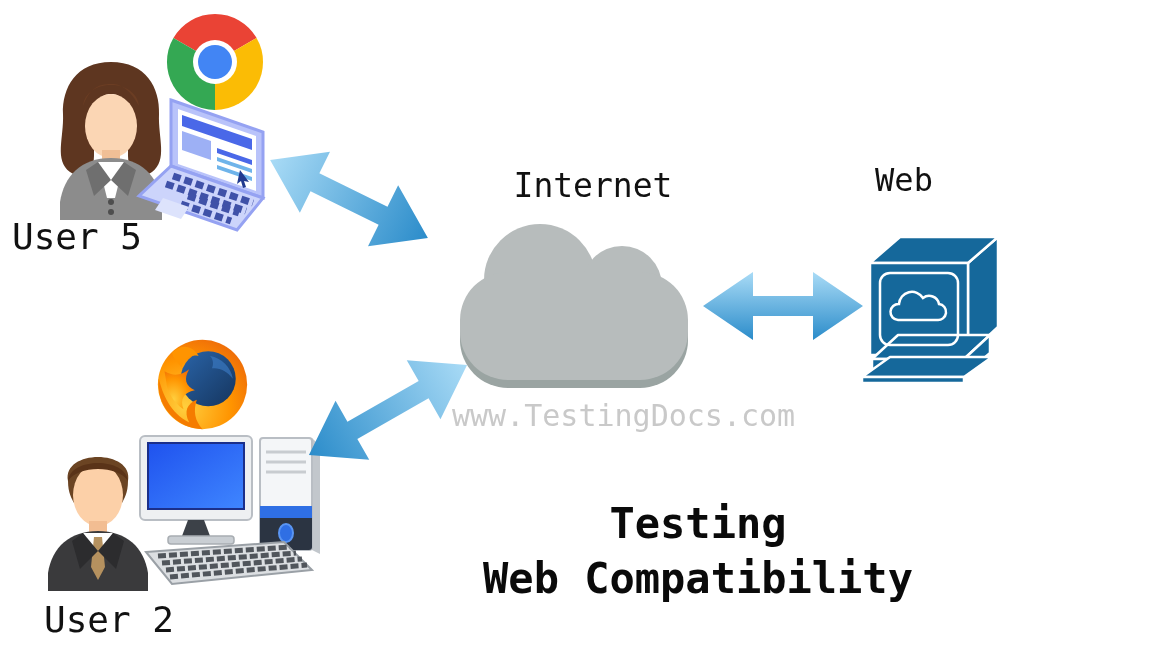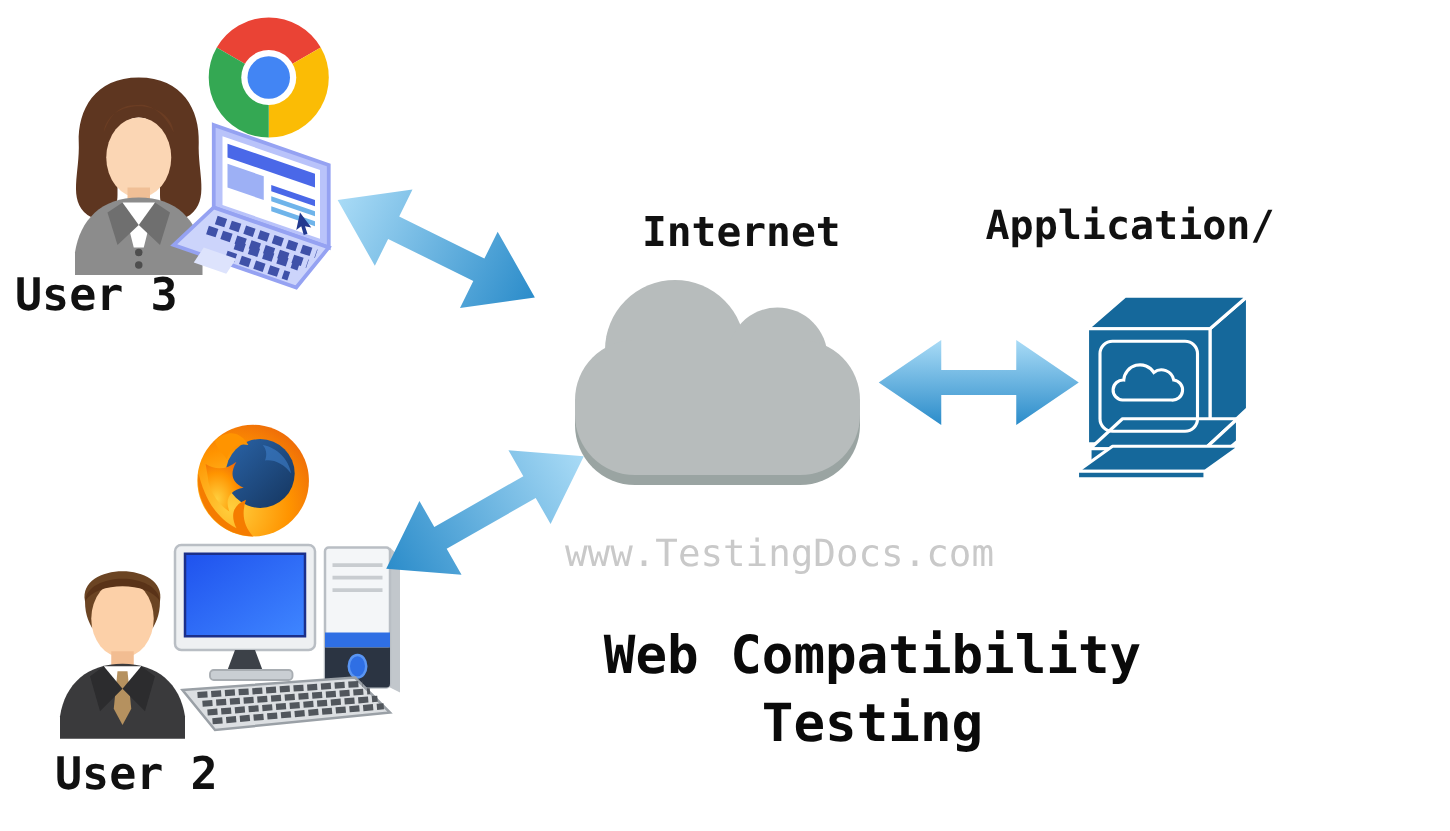--- a/index.html
+++ b/index.html
@@ -1,19 +1,19 @@
 <!DOCTYPE html>
 <html><head>
 <meta charset="utf-8">
 <style>
   html,body{margin:0;padding:0;background:#fff;}
   .canvas{position:relative;width:1160px;height:665px;background:#ffffff;overflow:hidden;
           font-family:"DejaVu Sans Mono","Liberation Mono",monospace;}
   .abs{position:absolute;}
-  .lbl{color:#111;font-weight:bold;white-space:pre;}
+  .lbl{color:#111;font-weight:normal;white-space:pre;}
   .user-label{font-size:36px;}
   .internet-label{font-size:33px;text-align:center;width:250px;}
   .server-label{font-size:32px;line-height:44px;text-align:center;width:300px;}
   .title{font-size:42px;line-height:55px;text-align:center;width:700px;color:#0a0a0a;font-weight:bold;}
   .watermark{font-size:30px;color:#c9c9c9;font-weight:normal;letter-spacing:0px;white-space:pre;}
   svg{display:block;overflow:visible;}
 </style>
 </head>
 <body>
 
@@ -51,21 +51,21 @@
     <path d="M84,79 L119,91 L119,95 L84,83 Z" fill="#6fb4ea"></path>
     <path d="M107,84 L116,96 L111,95 L113,101 L110,102 L108,95 L104,98 Z" fill="#223a8f"></path>
     <path d="M38,80 L130,112 L104,144 L6,110 Z" fill="#ccd4fb" stroke="#95a2f2" stroke-width="3"></path>
     <line x1="40" y1="90" x2="120" y2="117" stroke="#3f51a8" stroke-width="7" stroke-dasharray="8 4"></line>
     <line x1="33" y1="98" x2="113" y2="125" stroke="#3f51a8" stroke-width="7" stroke-dasharray="8 4"></line>
     <line x1="55" y1="110" x2="106" y2="127" stroke="#3f51a8" stroke-width="7" stroke-dasharray="8 4"></line>
     <line x1="48" y1="118" x2="98" y2="135" stroke="#3f51a8" stroke-width="7" stroke-dasharray="8 4"></line>
     <path d="M30,112 L56,121 L48,133 L22,124 Z" fill="#dde3fc"></path>
   </svg>
 
-  <div class="abs lbl user-label" style="left:12px;top:216px">User 3</div>
+  <div class="abs lbl user-label" style="left:12px;top:216px">User 5</div>
 
   <svg class="abs" style="left:250px;top:138px" width="198" height="122" viewBox="0 0 198 122">
     <defs>
       <linearGradient id="ag1" x1="0" y1="0" x2="1" y2="0">
         <stop offset="0" stop-color="#a9dbf6"></stop>
           <stop offset="1" stop-color="#2b8cca"></stop>
       </linearGradient>
     </defs>
     <polygon transform="rotate(26.3 99 61)" fill="url(#ag1)" points="11,61 61,27 61,51 137,51 137,27 187,61 137,95 137,71 61,71 61,95"></polygon>
   </svg>
@@ -78,34 +78,33 @@
         <circle cx="164" cy="72" r="40"></circle>
       <rect x="2" y="58" width="228" height="108" rx="48"></rect>
     </g>
     <g fill="#b7bcbc">
       <circle cx="82" cy="66" r="56"></circle>
         <circle cx="164" cy="72" r="40"></circle>
       <rect x="2" y="58" width="228" height="108" rx="48"></rect>
     </g>
   </svg>
 
-  <div class="abs watermark" style="left:452px;top:426px">www.TestingDocs.com</div>
+  <div class="abs watermark" style="left:452px;top:398px">www.TestingDocs.com</div>
 
   <svg class="abs" style="left:702px;top:269px" width="162" height="74" viewBox="0 0 162 74">
     <defs>
       <linearGradient id="ag3" x1="0" y1="0" x2="0" y2="1">
         <stop offset="0" stop-color="#a9dbf6"></stop>
           <stop offset="1" stop-color="#2b8cca"></stop>
       </linearGradient>
     </defs>
     <polygon fill="url(#ag3)" points="1,37 51,3 51,27 111,27 111,3 161,37 111,71 111,47 51,47 51,71"></polygon>
   </svg>
 
   <div class="abs lbl server-label" style="left:754px;top:70px">
-    <div>Application/</div>
     <div>Web</div>
   </div>
 
   <svg class="abs" style="left:860px;top:225px" width="162" height="160" viewBox="0 0 162 160">
     <g fill="#15689b" stroke="#ffffff" stroke-width="2.5" stroke-linejoin="round">
       <polygon points="108,38 138,12 138,102 108,130"></polygon>
       <polygon points="10,38 40,12 138,12 108,38"></polygon>
       <rect x="10" y="38" width="98" height="92"></rect>
       <polygon points="12,134 38,110 130,110 104,134"></polygon>
       <polygon points="104,134 130,110 130,128 104,150"></polygon>
@@ -181,17 +180,17 @@
     <defs>
       <linearGradient id="ag2" x1="0" y1="0" x2="1" y2="0">
         <stop offset="0" stop-color="#2b8cca"></stop>
           <stop offset="1" stop-color="#a9dbf6"></stop>
       </linearGradient>
     </defs>
     <polygon transform="rotate(-29.7 93 65)" fill="url(#ag2)" points="2,65 52,31 52,55 134,55 134,31 184,65 134,99 134,75 52,75 52,99"></polygon>
   </svg>
 
   <div class="abs title" style="left:348px;top:496px">
+    <div>Testing</div>
     <div>Web Compatibility</div>
-    <div>Testing</div>
   </div>
 
 </div>
 
 </body></html>

